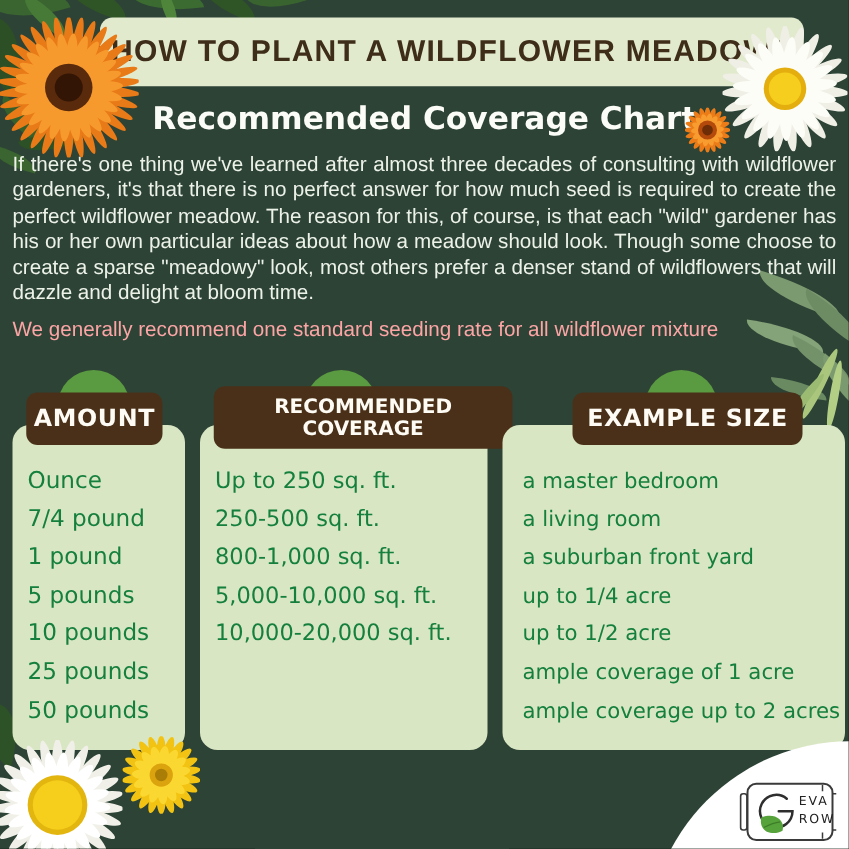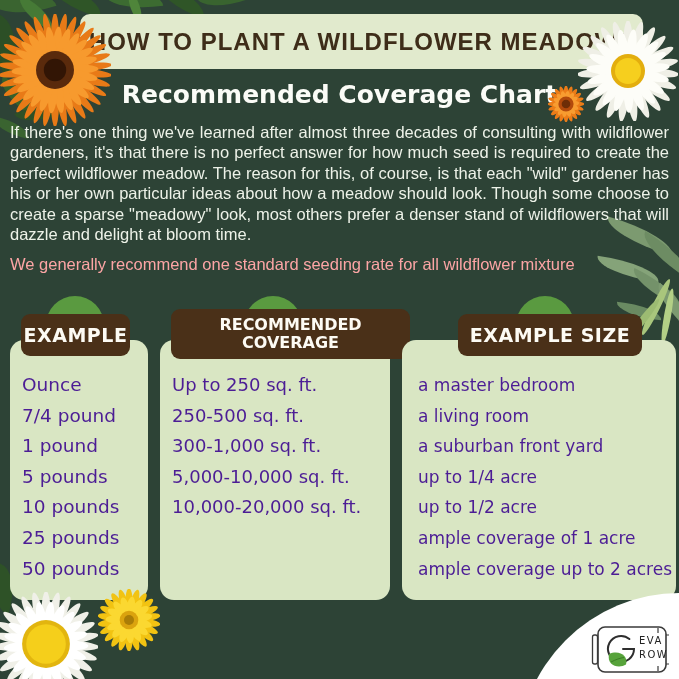--- a/index.html
+++ b/index.html
@@ -31,21 +31,21 @@
   .col3{left:402px;width:274px;}
   .mound{position:absolute;top:0;width:58px;height:30px;border-radius:58px 58px 0 0;background:#5a9a40;}
   .col1 .mound{left:36px;} .col2 .mound{left:84px;} .col3 .mound{left:114px;}
   .hbox{position:absolute;background:#4a3018;border-radius:9px;color:#fdfbf4;
         font-family:"DejaVu Sans",sans-serif;font-weight:bold;text-align:center;
         display:flex;align-items:center;justify-content:center;z-index:3;}
   .col1 .hbox{left:11px;top:18px;width:109px;height:42px;font-size:19px;letter-spacing:.5px;}
   .col2 .hbox{left:11px;top:13px;width:239px;height:50px;font-size:16px;line-height:18px;}
   .col3 .hbox{left:56px;top:18px;width:184px;height:42px;font-size:19px;letter-spacing:.5px;}
   .panel{position:absolute;left:0;top:44px;width:100%;height:260px;background:#d9e6c3;
-         border-radius:14px;box-sizing:border-box;padding:30px 0 0 12px;color:#4c1d95;
+         border-radius:14px;box-sizing:border-box;padding:30px 0 0 12px;color:#15803d;
          font-family:"DejaVu Sans",sans-serif;}
   .col1 .panel{font-size:18.5px;}
   .col2 .panel{font-size:18px;}
   .col3 .panel{font-size:17px;padding-left:16px;}
   .panel .row{line-height:30.6px;white-space:nowrap;}
 
   
   .swoosh{position:absolute;left:518px;top:593px;width:324px;height:324px;border-radius:50%;
           background:#ffffff;z-index:4;}
   .logo{position:absolute;left:588px;top:624px;z-index:6;}
@@ -85,42 +85,42 @@
 
   <h2 class="subtitle">Recommended Coverage Chart</h2>
 
   <p class="intro">If there's one thing we've learned after almost three decades of consulting with wildflower gardeners, it's that there is no perfect answer for how much seed is required to create the perfect wildflower meadow. The reason for this, of course, is that each "wild" gardener has his or her own particular ideas about how a meadow should look. Though some choose to create a sparse "meadowy" look, most others prefer a denser stand of wildflowers that will dazzle and delight at bloom time.</p>
   <p class="note">We generally recommend one standard seeding rate for all wildflower mixture</p>
 
   <section>
     <div class="col col1">
       <div class="mound"></div>
       <div class="hbox">
-        <span>EXAMPLE</span>
+        <span>AMOUNT</span>
       </div>
       <div class="panel">
           <div class="row">Ounce</div>
           <div class="row">7/4 pound</div>
           <div class="row">1 pound</div>
           <div class="row">5 pounds</div>
           <div class="row">10 pounds</div>
           <div class="row">25 pounds</div>
           <div class="row">50 pounds</div>
         </div>
     </div>
 
     <div class="col col2">
       <div class="mound"></div>
       <div class="hbox">
         <span>RECOMMENDED COVERAGE</span>
       </div>
       <div class="panel">
           <div class="row">Up to 250 sq. ft.</div>
           <div class="row">250-500 sq. ft.</div>
-          <div class="row">300-1,000 sq. ft.</div>
+          <div class="row">800-1,000 sq. ft.</div>
           <div class="row">5,000-10,000 sq. ft.</div>
           <div class="row">10,000-20,000 sq. ft.</div>
         </div>
     </div>
 
     <div class="col col3">
       <div class="mound"></div>
       <div class="hbox">
         <span>EXAMPLE SIZE</span>
       </div>

